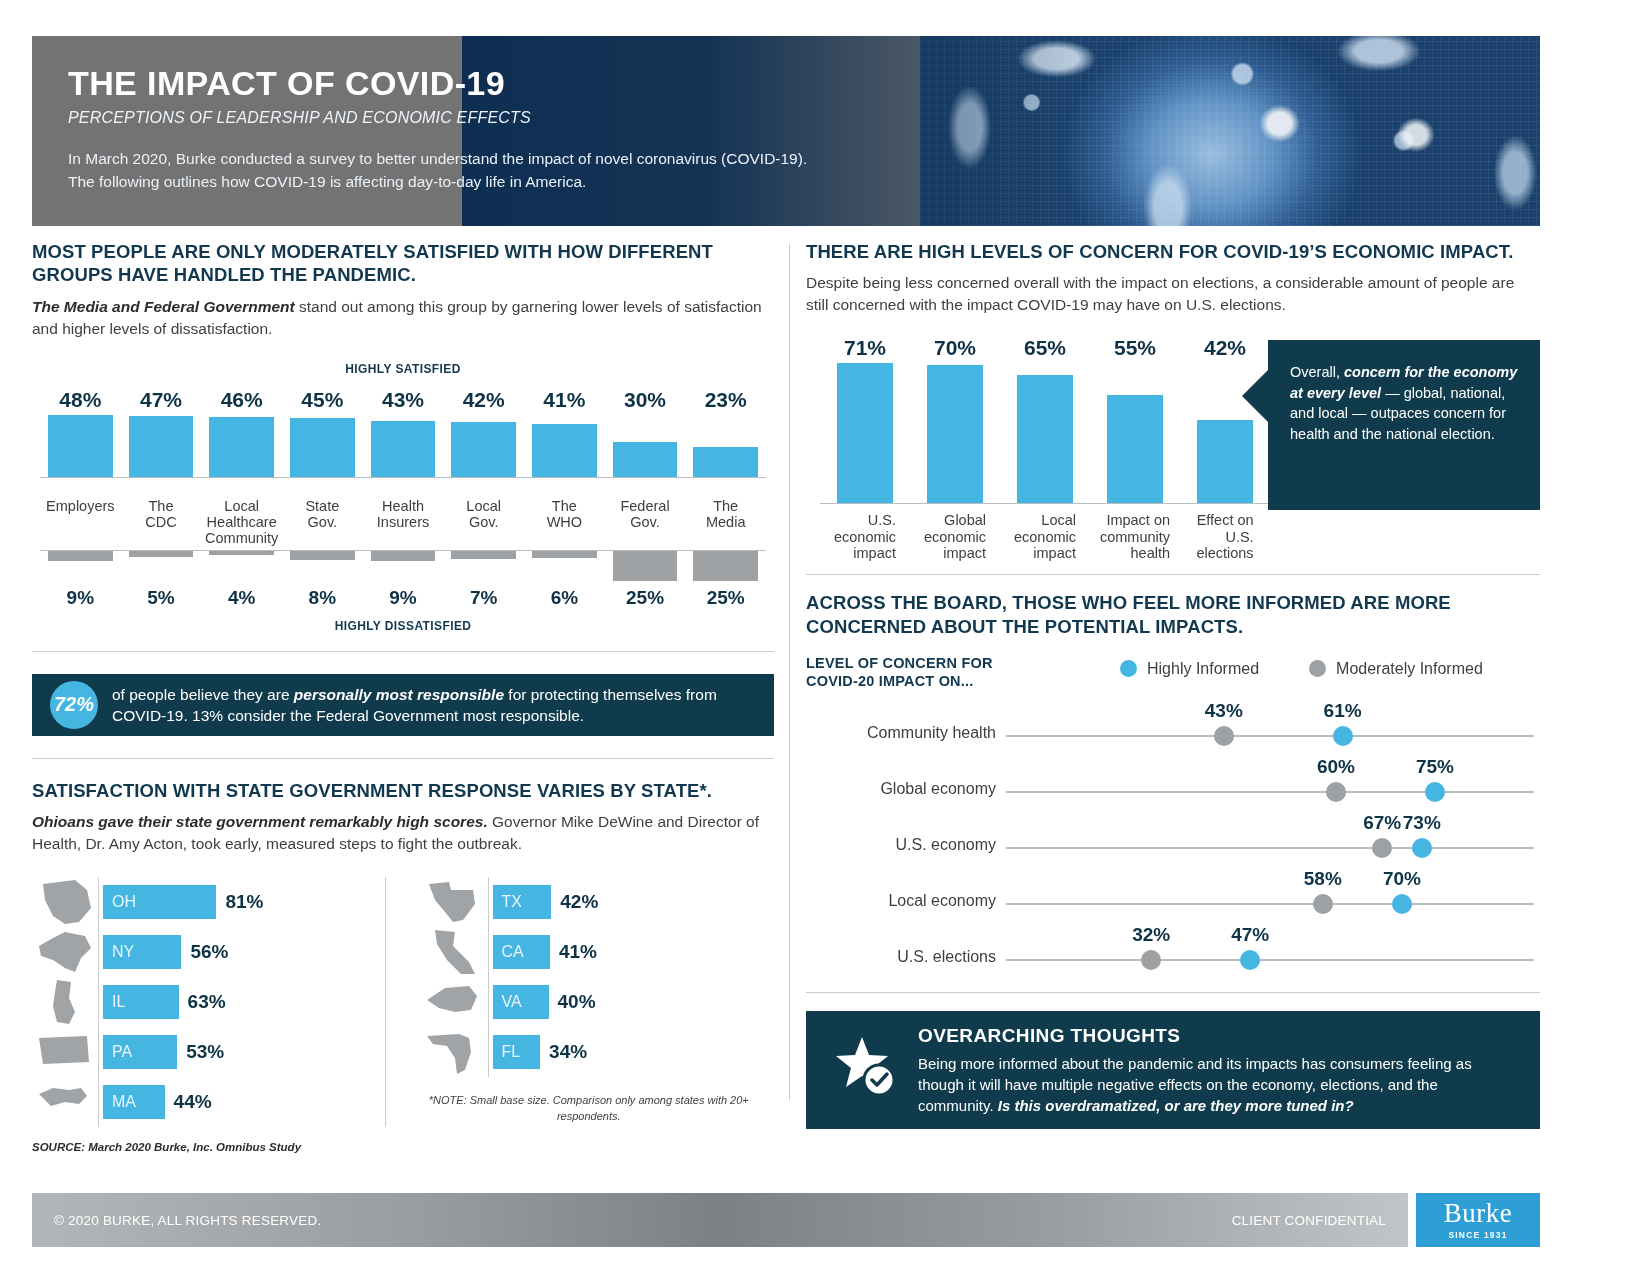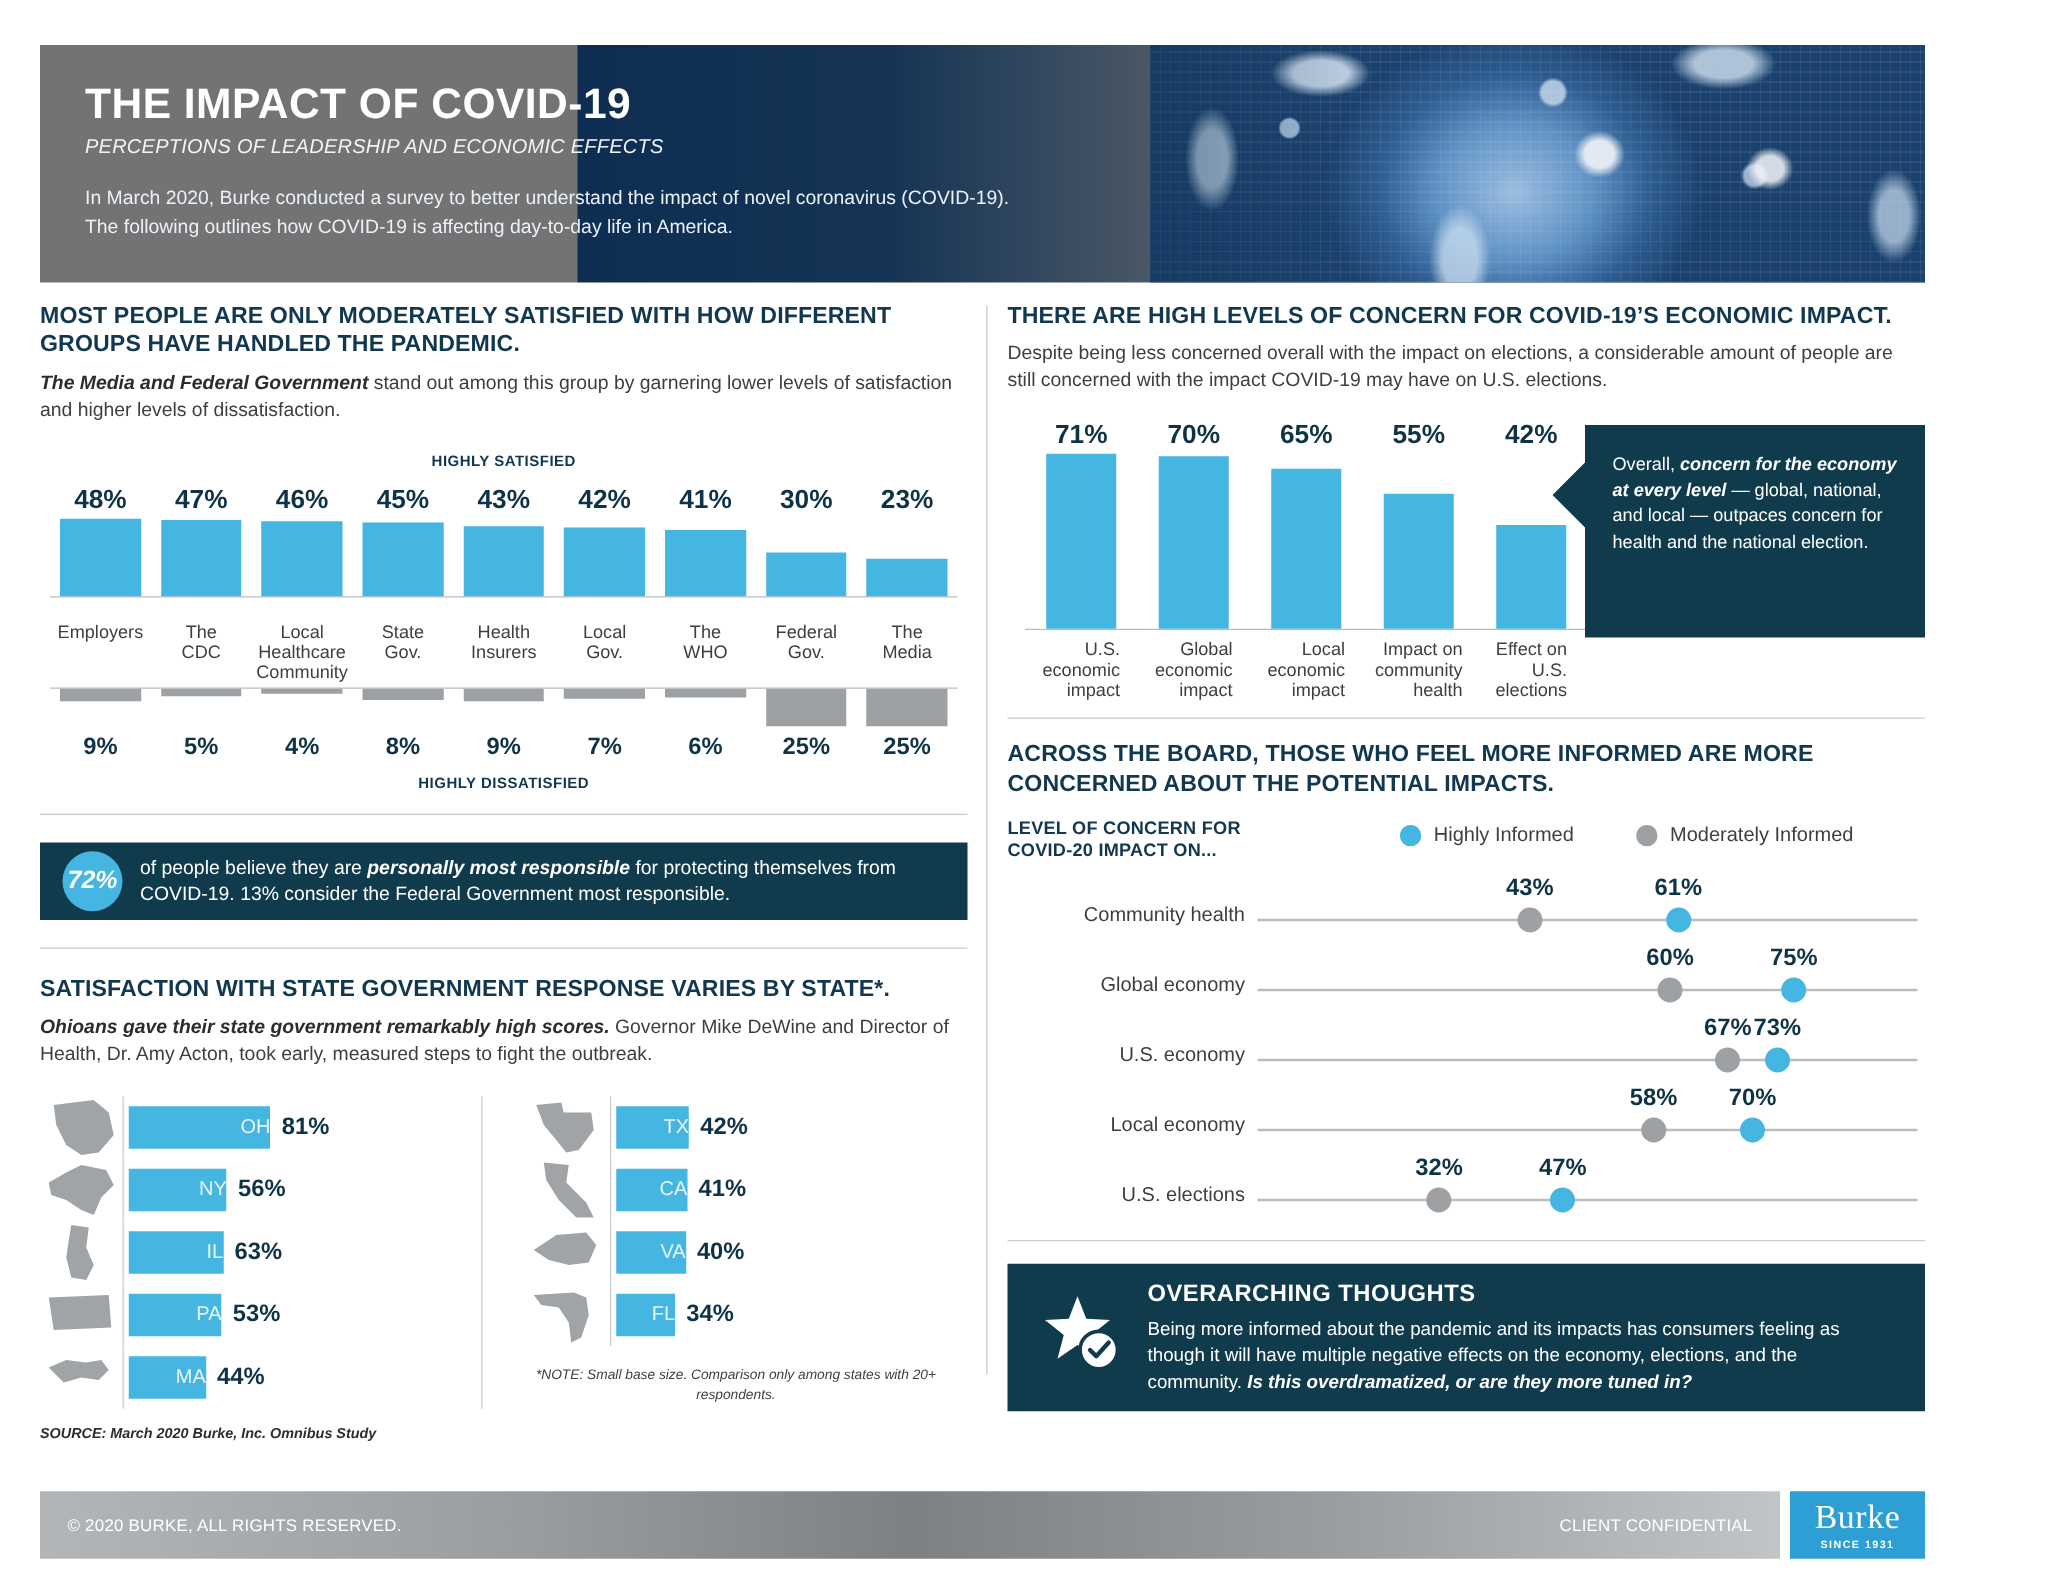--- a/index.html
+++ b/index.html
@@ -124,21 +124,21 @@
   
   .states-wrap { display: flex; margin-top: 22px; }
   .states-half { flex: 1; display: flex; flex-direction: column; padding-right: 18px; }
   .states-half.right { padding-left: 36px; border-left: 1px solid #c9ccce; }
   .state-row { display: flex; align-items: center; height: 50px; }
   .state-map { width: 66px; height: 48px; flex: 0 0 66px; display: flex; align-items: center; justify-content: center; }
   .state-map svg { fill: #a0a4a7; }
   .state-barwrap { display: flex; align-items: center; flex: 1; border-left: 1px solid #c9ccce; height: 100%; padding-left: 4px; }
   .state-bar {
     background: #45b5e2; height: 34px; display: flex; align-items: center;
-    padding-left: 9px; color: #eaf6fc; font-size: 16px; justify-content: flex-end;
+    padding-left: 9px; color: #eaf6fc; font-size: 16px;
   }
   .state-val { font-size: 19px; font-weight: bold; color: #0f3346; margin-left: 9px; }
   .note {
     font-size: 11px; font-style: italic; color: #3c3f41;
     text-align: center; margin-top: 16px; line-height: 1.45;
   }
   .source {
     font-size: 11.5px; font-style: italic; font-weight: bold;
     color: #2a2d2f; margin-top: 14px;
   }
@@ -215,21 +215,21 @@
     position: absolute; left: 32px; bottom: 28px; width: 1508px; height: 54px;
     display: flex; align-items: stretch;
   }
   .footer-bar {
     flex: 1; background: linear-gradient(90deg,#b3b6b8 0%,#9a9d9f 28%,#7e8184 50%,#9a9d9f 74%,#c2c5c7 100%);
     display: flex; align-items: center; justify-content: space-between;
     padding: 0 22px;
   }
   .footer-left, .footer-right { font-size: 13.5px; color: #ffffff; letter-spacing: .2px; }
   .logo {
-    width: 108px; background: #2e9fd4; margin-left: 8px;
+    width: 124px; background: #2e9fd4; margin-left: 8px;
     display: flex; flex-direction: column; align-items: center; justify-content: center;
   }
   .logo-name {
     font-family: "Liberation Serif", serif; font-size: 27px; color: #fff;
     line-height: 1; letter-spacing: .5px;
   }
   .logo-since {
     font-size: 8.5px; color: #fff; letter-spacing: 1.2px;
     font-weight: bold; margin-top: 3px;
   }

